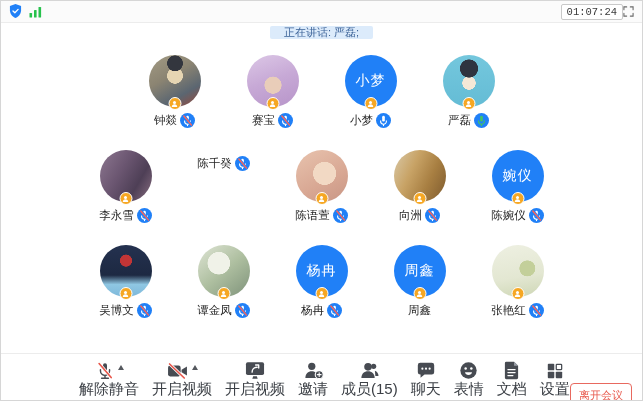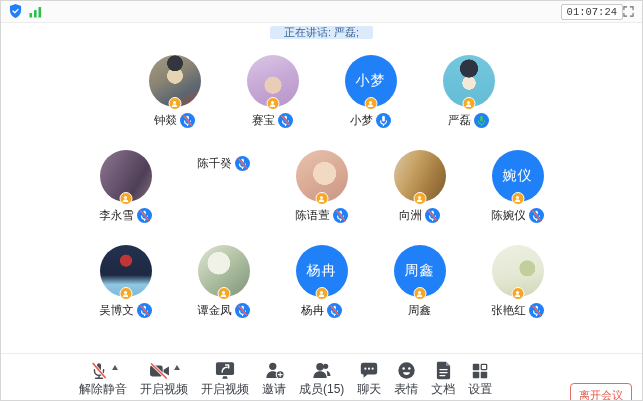--- a/index.html
+++ b/index.html
@@ -68,21 +68,21 @@
       radial-gradient(circle at 68% 45%, #c3cf9a 0 17%, rgba(0,0,0,0) 18%),
       linear-gradient(170deg,#eef0e2 0%,#e3e7d2 60%,#cdd6b4 100%); }
 
   
   .toolbar { position:absolute; left:0; right:0; bottom:0; height:47px; background:#fff; border-top:1px solid #ececec; display:flex; align-items:center; padding:0 10px 0 78px; }
   .tools { display:flex; align-items:flex-end; gap:13px; }
   .tool { display:flex; flex-direction:column; align-items:center; gap:3px; cursor:default; }
   .ticon-row { height:20px; display:flex; align-items:center; gap:3px; }
   .ticon-row svg { display:block; }
   .caret { width:0; height:0; border-left:3.5px solid transparent; border-right:3.5px solid transparent; border-bottom:5px solid #55585e; margin-bottom:6px; }
-  .tlabel { font-size:12px; color:#3c4046; line-height:10px; white-space:nowrap; }
+  .tlabel { font-size:15px; color:#3c4046; line-height:10px; white-space:nowrap; }
   .leave { margin-left:auto; height:25px; padding:0 8px; background:#fff; border:1px solid #e8695f; color:#e8584c; border-radius:4px; font-size:11px; font-family:inherit;margin-top:36px; }
 </style>
 </head>
 <body>
 
 <div class="window">
 
   <div class="titlebar">
     <div class="tb-left">
       <span class="tb-icon">

